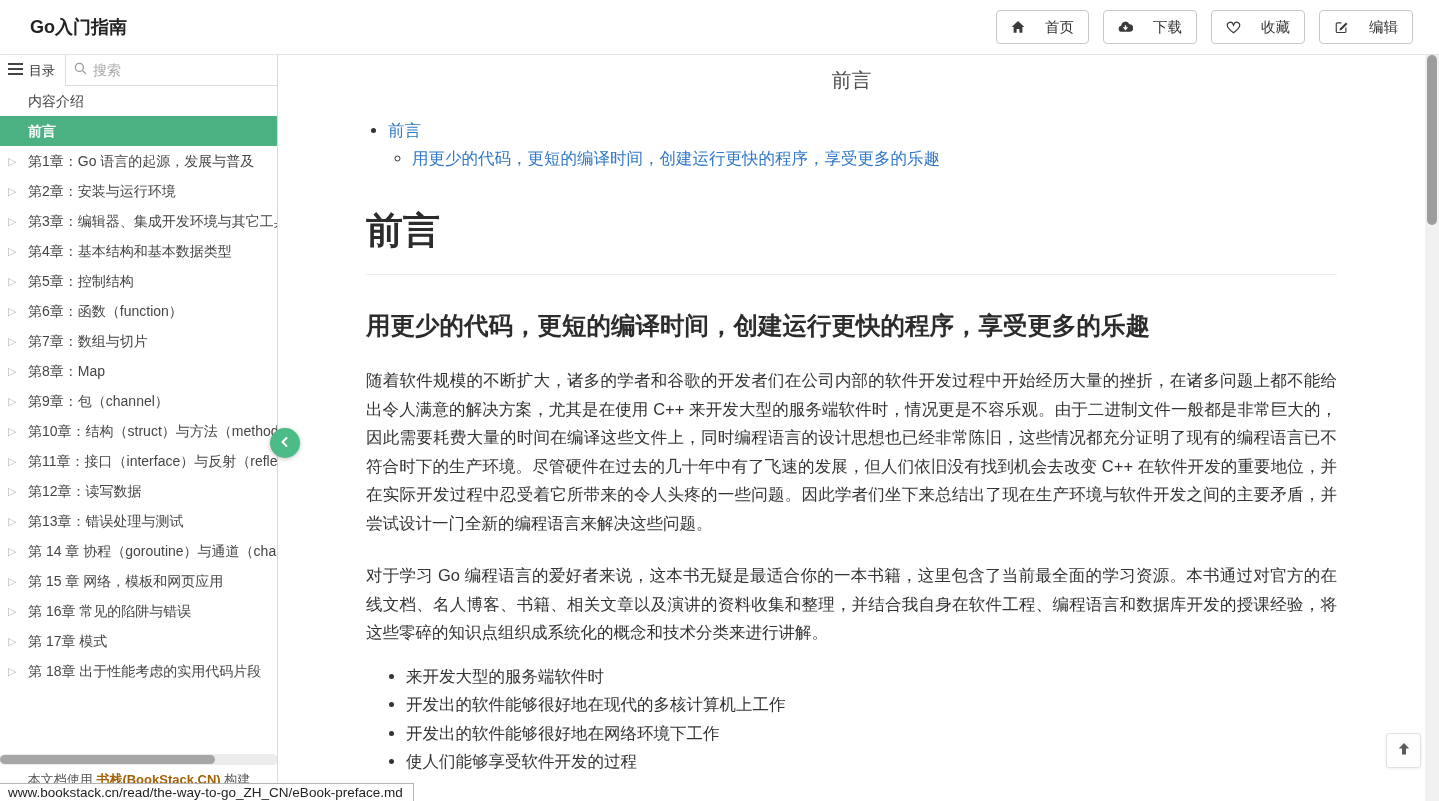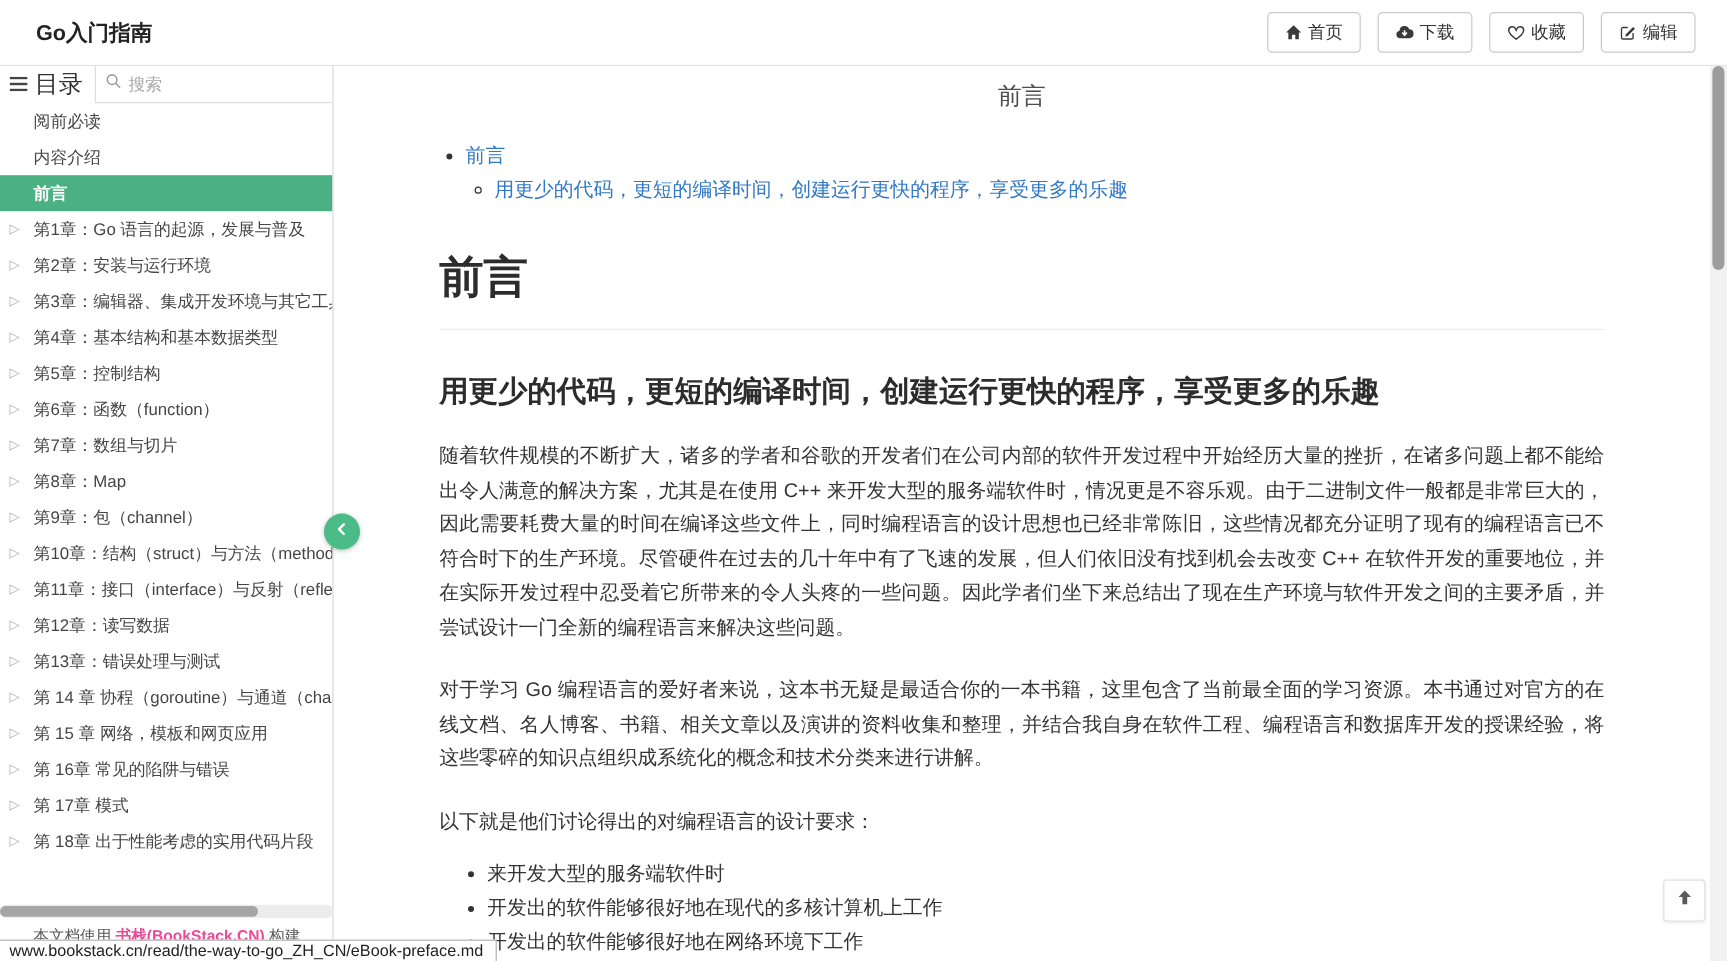--- a/index.html
+++ b/index.html
@@ -5,51 +5,51 @@
   * { margin:0; padding:0; box-sizing:border-box; }
   html,body { width:1439px; height:801px; overflow:hidden; background:#fff;
     font-family:"Liberation Sans","DejaVu Sans",sans-serif; color:#333; }
 
   
   .header { position:absolute; left:0; top:0; width:1439px; height:55px;
     display:flex; align-items:center; padding:0 26px 0 30px;
     border-bottom:1px solid #e4e4e4; background:#fff; z-index:5; }
   .book-title { font-size:18px; font-weight:bold; color:#222; }
   .header-spacer { flex:1; }
-  .hbtn { display:inline-flex; align-items:center; gap:5px; height:34px;
+  .hbtn { display:inline-flex; align-items:center; gap:20px; height:34px;
     padding:0 14px; margin-left:14px; border:1px solid #c9c9c9; border-radius:4px;
     background:#fff; font-size:14.5px; color:#333; cursor:pointer; }
   .hbtn svg { display:block; }
 
   
   .sidebar { position:absolute; left:0; top:55px; width:278px; bottom:0;
     background:#fff; border-right:1px solid #d9d9d9; overflow:hidden; z-index:4; }
   .side-tabbar { display:flex; height:31px; align-items:stretch; }
   .side-tab { display:flex; align-items:center; gap:6px; padding:0 10px 0 8px;
-    font-size:20px; color:#333; border-right:1px solid #ddd; cursor:pointer; }
+    font-size:13px; color:#333; border-right:1px solid #ddd; cursor:pointer; }
   .side-search { flex:1; display:flex; align-items:center; gap:6px; padding:0 8px;
     border-bottom:1px solid #ddd; }
   .side-search input { border:none; outline:none; width:100%; font-size:14px;
     color:#333; font-family:inherit; }
   .side-search input::placeholder { color:#a9a9a9; }
   .toc-list { position:absolute; top:31px; left:0; right:0; }
   .toc-item { position:relative; height:30px; line-height:30px; padding:0 6px 0 28px;
     font-size:14px; color:#454545; white-space:nowrap; overflow:hidden; cursor:pointer; }
   .toc-item .caret { position:absolute; left:8px; top:0; font-size:11px;
     color:#b3b3b3; visibility:hidden; }
   .toc-item.expandable .caret { visibility:visible; }
   .toc-item.active { background:#4bb183; color:#fff; font-weight:bold; }
 
   .side-hscroll { position:absolute; top:699px; left:0; width:278px; height:11px;
     background:#ececec; border-radius:6px; }
   .side-hscroll-thumb { position:absolute; left:0; top:1px; width:215px; height:9px;
     background:#a6a6a6; border-radius:5px; cursor:pointer; }
   .side-footer { position:absolute; top:716px; left:0; width:278px; text-align:center;
     font-size:13px; color:#555; white-space:nowrap; }
-  .side-footer a { color:#ec4899; text-decoration:none; font-weight:bold; cursor:pointer; }
+  .side-footer a { color:#a16207; text-decoration:none; font-weight:bold; cursor:pointer; }
 
   .collapse-btn { position:absolute; left:270px; top:428px; width:30px; height:30px;
     border-radius:50%; background:#4bbb87; box-shadow:0 1px 4px rgba(0,0,0,.25);
     display:flex; align-items:center; justify-content:center; cursor:pointer; z-index:6; }
 
   
   .main { position:absolute; left:278px; top:55px; right:14px; bottom:0;
     padding:0 88px; overflow:hidden; }
   .page-title { margin-top:12px; text-align:center; font-size:20px;
     font-weight:normal; color:#4c4c4c; }
@@ -144,24 +144,20 @@
             <circle cx="5.8" cy="5.8" r="4.3" fill="none" stroke="#9b9b9b" stroke-width="1.4"></circle>
             <line x1="9" y1="9" x2="13" y2="13" stroke="#9b9b9b" stroke-width="1.4"></line>
           </svg>
       </span>
       <input type="text" placeholder="搜索" style="">
     </div>
   </div>
 
   <div class="toc-list">
 
-      <div class="toc-item">
-        
-        <span>阅前必读</span>
-      </div>
 
       <div class="toc-item">
         
         <span>内容介绍</span>
       </div>
 
       <div class="toc-item active">
         
         <span>前言</span>
       </div>
@@ -288,21 +284,20 @@
         </ul>
       </li>
     </ul>
   </div>
 
   <h1 class="doc-h1">前言</h1>
   <h2 class="doc-h2">用更少的代码，更短的编译时间，创建运行更快的程序，享受更多的乐趣</h2>
 
   <p class="doc-p">随着软件规模的不断扩大，诸多的学者和谷歌的开发者们在公司内部的软件开发过程中开始经历大量的挫折，在诸多问题上都不能给出令人满意的解决方案，尤其是在使用 C++ 来开发大型的服务端软件时，情况更是不容乐观。由于二进制文件一般都是非常巨大的，因此需要耗费大量的时间在编译这些文件上，同时编程语言的设计思想也已经非常陈旧，这些情况都充分证明了现有的编程语言已不符合时下的生产环境。尽管硬件在过去的几十年中有了飞速的发展，但人们依旧没有找到机会去改变 C++ 在软件开发的重要地位，并在实际开发过程中忍受着它所带来的令人头疼的一些问题。因此学者们坐下来总结出了现在生产环境与软件开发之间的主要矛盾，并尝试设计一门全新的编程语言来解决这些问题。</p>
   <p class="doc-p">对于学习 Go 编程语言的爱好者来说，这本书无疑是最适合你的一本书籍，这里包含了当前最全面的学习资源。本书通过对官方的在线文档、名人博客、书籍、相关文章以及演讲的资料收集和整理，并结合我自身在软件工程、编程语言和数据库开发的授课经验，将这些零碎的知识点组织成系统化的概念和技术分类来进行讲解。</p>
-  <p class="doc-p">以下就是他们讨论得出的对编程语言的设计要求：</p>
 
   <ul class="doc-ul">
 
       <li>来开发大型的服务端软件时</li>
 
       <li>开发出的软件能够很好地在现代的多核计算机上工作</li>
 
       <li>开发出的软件能够很好地在网络环境下工作</li>
 
       <li>使人们能够享受软件开发的过程</li>

